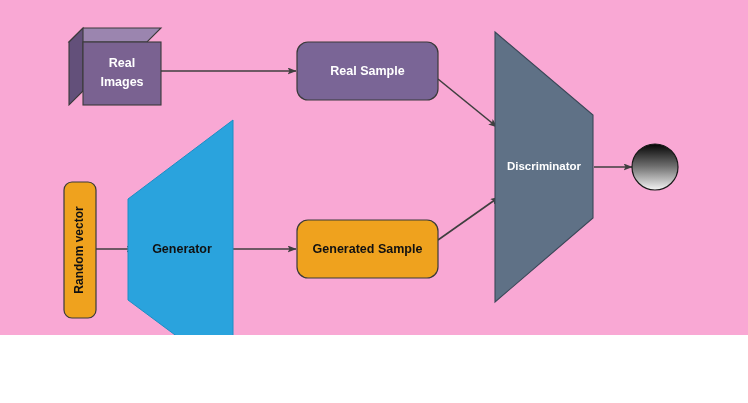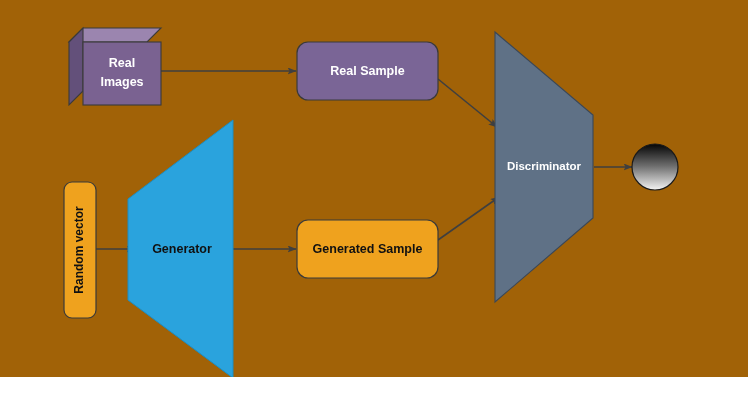--- a/index.html
+++ b/index.html
@@ -6,22 +6,22 @@
     margin: 0;
     padding: 0;
     background: #ffffff;
   }
   body {
     font-family: "Liberation Sans", sans-serif;
   }
   #canvas {
     position: relative;
     width: 748px;
-    height: 377px;
-    background: #a16207;
+    height: 335px;
+    background: #f9a8d4;
     overflow: hidden;
   }
   #diagram-svg {
     position: absolute;
     left: 0;
     top: 0;
     width: 748px;
     height: 403px;
   }
   .node-label {

